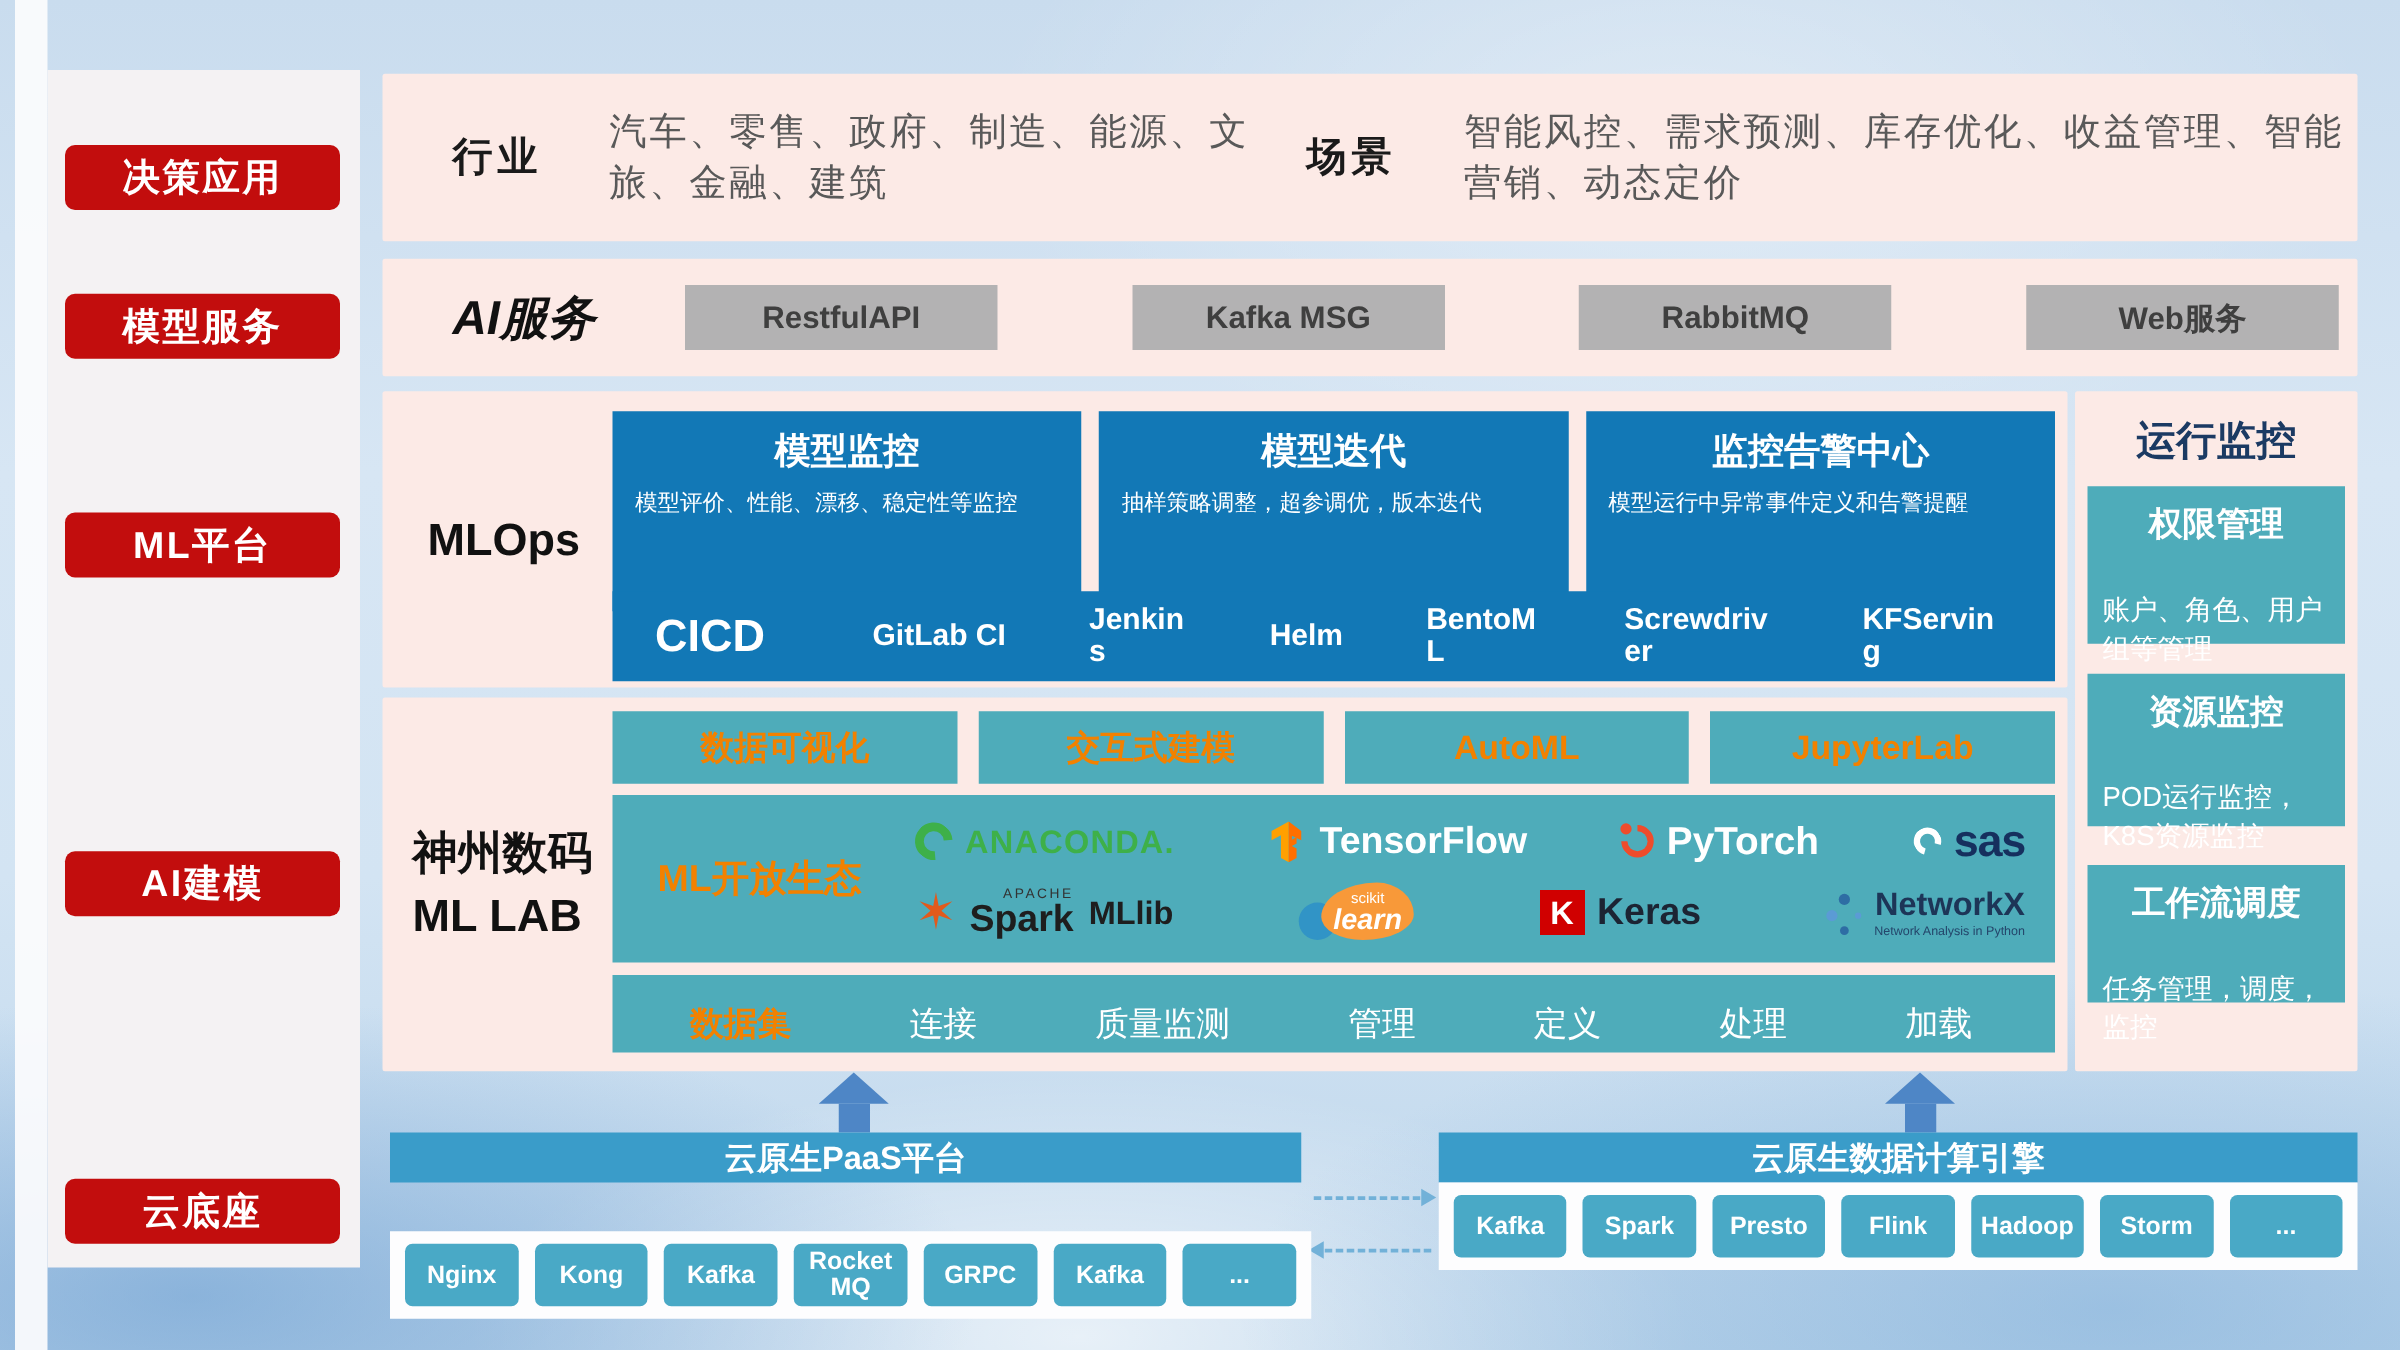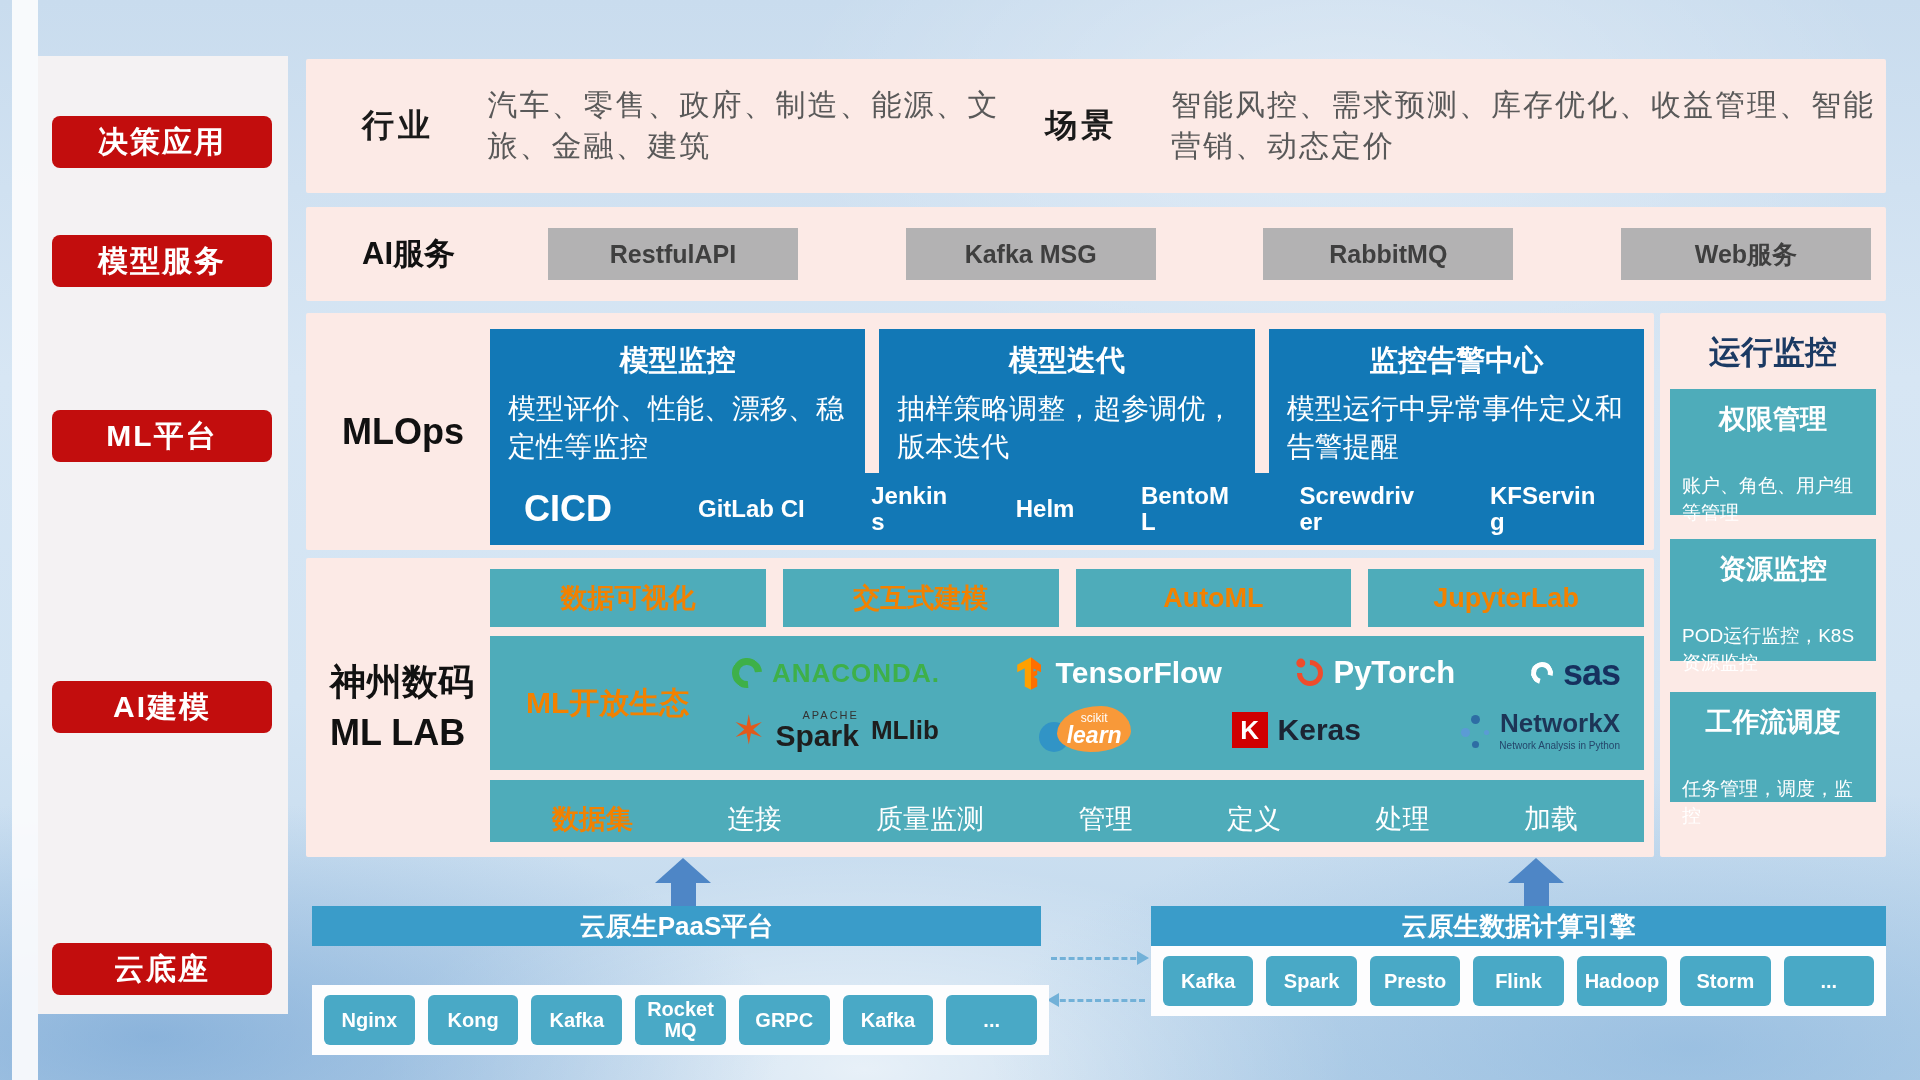--- a/index.html
+++ b/index.html
@@ -26,33 +26,33 @@
 
   
   #row-industry { left:306px; top:59px; width:1580px; height:134px;
     display:flex; flex-direction:row; justify-content:space-evenly; padding:6px 10px 6px 56px; }
   .ind-line { display:flex; align-items:center; }
   .ind-label { width:118px; font-size:32px; font-weight:700; color:#1a1a1a; letter-spacing:4px; }
   .ind-value { margin-left:36px; font-size:30px; color:#595959; letter-spacing:2px; }
 
   
   #row-ai { left:306px; top:207px; width:1580px; height:94px; display:flex; align-items:center; padding-left:56px; }
-  .ai-label { font-size:31px; font-weight:700; color:#111; width:128px; }
+  .ai-label { font-size:38px; font-weight:700; color:#111; width:128px;font-style:italic; }
   .ai-buttons { flex:1; display:flex; justify-content:space-between; margin-left:58px; padding-right:15px; }
   .gray-btn { width:250px; height:52px; background:#b3b2b3; color:#3f3f3f; font-weight:700; font-size:25px;
     display:flex; align-items:center; justify-content:center; }
 
   
   #mlops-panel { left:306px; top:313px; width:1348px; height:237px; }
   .mlops-label { position:absolute; left:36px; top:0; height:100%; display:flex; align-items:center;
     font-size:36px; font-weight:700; color:#111; }
   .mlops-cards { position:absolute; left:184px; right:10px; top:16px; height:160px; display:flex; gap:14px; }
   .mlops-card { flex:1; background:#1278b6; color:#fff; padding:12px 18px 0; }
   .mlops-card .title { text-align:center; font-size:29px; font-weight:700; margin-bottom:9px; }
-  .mlops-card .desc { font-size:28px; line-height:1.35; }
+  .mlops-card .desc { font-size:18px; line-height:1.35; }
   .cicd-bar { position:absolute; left:184px; right:10px; top:160px; height:72px; background:#1278b6;
     display:flex; align-items:center; color:#fff; }
   .cicd-title { font-size:36px; font-weight:700; margin-left:34px; }
   .cicd-items { flex:1; display:flex; justify-content:space-between; align-items:center; margin-left:86px; padding-right:46px; }
   .cicd-item { font-size:24px; font-weight:600; line-height:1.1; word-break:break-all; }
   .cicd-item:nth-child(1){ max-width:114px; }
   .cicd-item:nth-child(2){ max-width:78px; }
   .cicd-item:nth-child(3){ max-width:70px; }
   .cicd-item:nth-child(4){ max-width:92px; }
   .cicd-item:nth-child(5){ max-width:124px; }
@@ -105,21 +105,21 @@
 
   .dataset-row { position:absolute; left:184px; right:10px; top:222px; height:62px; background:#4eacba;
     display:flex; align-items:center; justify-content:space-between; padding:16px 66px 0 62px; color:#fff; font-size:27px; }
   .dataset-label { color:#f28100; font-weight:700; }
 
   
   #monitor-panel { left:1660px; top:313px; width:226px; height:544px; }
   .monitor-title { text-align:center; padding-top:18px; font-size:32px; font-weight:700; color:#1b3a63; }
   .monitor-card { position:absolute; left:10px; right:10px; background:#4eacba; color:#fff; padding:12px 12px 0; }
   .monitor-card .title { text-align:center; font-size:27px; font-weight:700; margin-bottom:9px; }
-  .monitor-card .desc { font-size:19px; line-height:1.4;margin-top:36px; }
+  .monitor-card .desc { font-size:22px; line-height:1.4;margin-top:36px; }
   #mon-card-0 { top:76px;  height:126px; }
   #mon-card-1 { top:226px; height:122px; }
   #mon-card-2 { top:379px; height:110px; }
 
   
   .found-header { position:absolute; top:906px; height:40px; background:#3a9cc9; color:#fff; font-size:26px; font-weight:700;
     display:flex; align-items:center; justify-content:center; }
   #paas-header { left:312px; width:729px; }
   #engine-header { left:1151px; width:735px; }
   .found-body { position:absolute; top:946px; height:70px; background:#fdfdfe;

